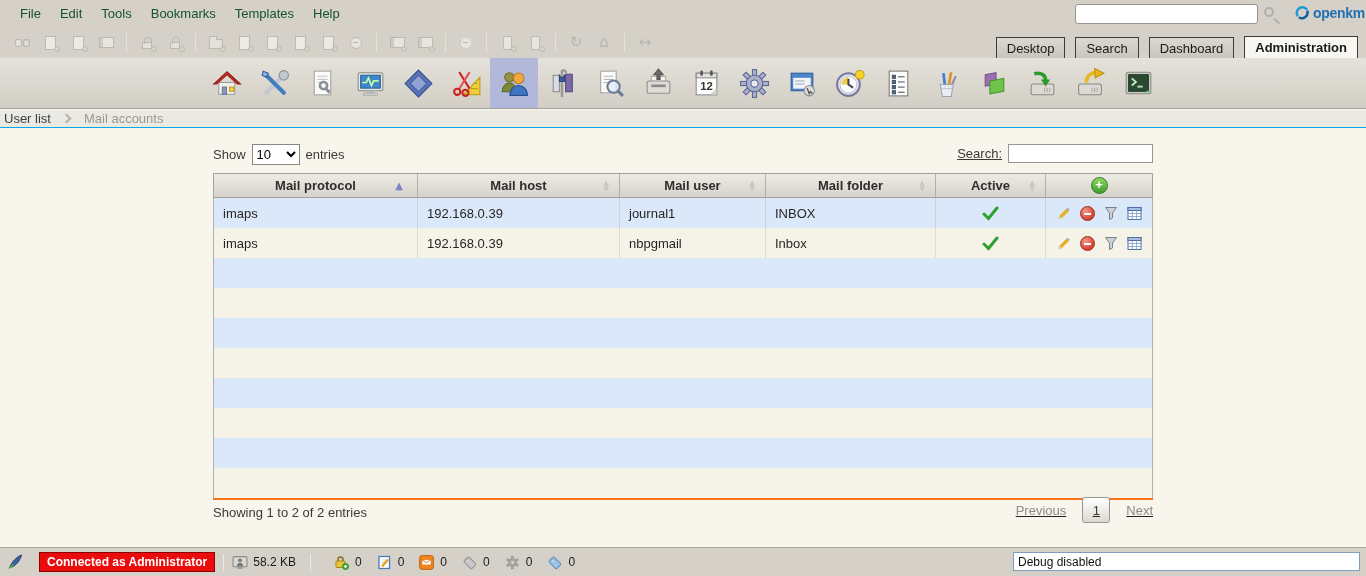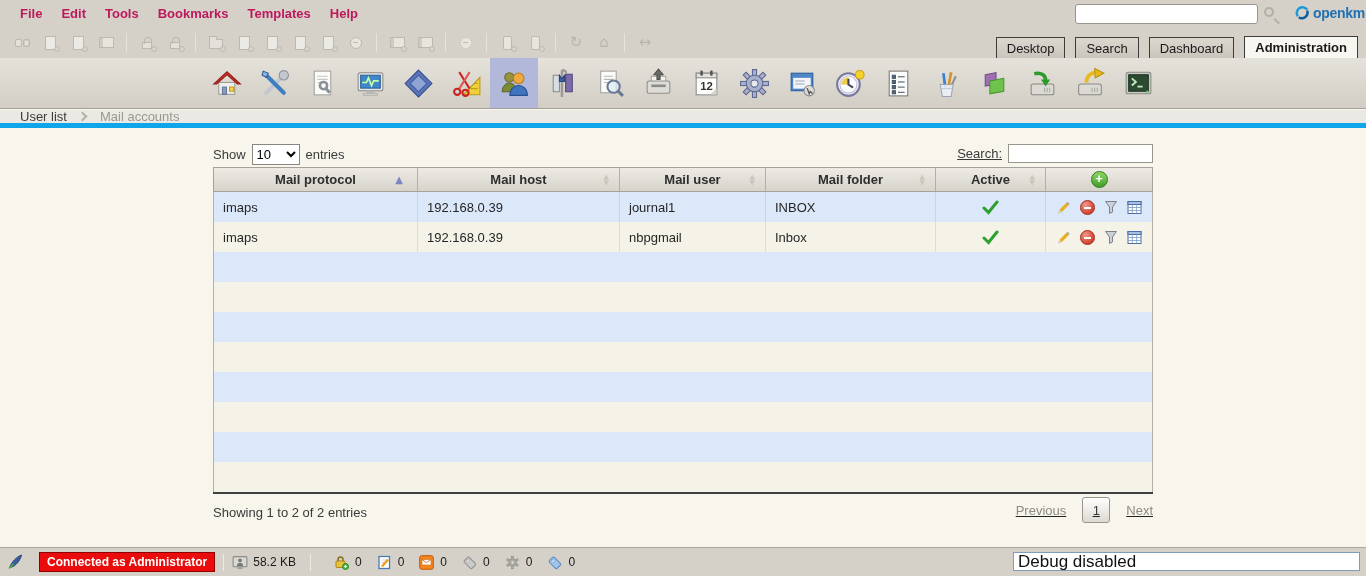--- a/index.html
+++ b/index.html
@@ -3,21 +3,21 @@
 <meta charset="utf-8">
 <style>
   * { margin:0; padding:0; box-sizing:border-box; }
   html,body { width:1366px; height:576px; }
   body { font-family:"Liberation Sans", sans-serif; font-size:13px; color:#222;
          background:#f8f6ec; position:relative; overflow:hidden; }
 
   
   .menubar { position:absolute; left:0; top:0; width:1366px; height:27px;
              background:#d5d1c9; display:flex; align-items:center; padding-left:20px; }
-  .menu-item { margin-right:19px; color:#be185d; cursor:default;font-weight:bold; }
+  .menu-item { margin-right:19px; color:#14532d; cursor:default; }
   .top-search { position:absolute; left:1075px; top:4px; width:183px; height:20px;
                 border:1px solid #9a968e; border-radius:3px; background:#fff; padding:0 5px;
                 font-family:"Liberation Sans",sans-serif; font-size:12px; }
   .mag { position:absolute; left:1264px; top:7px; width:10px; height:10px;
          border:2px solid #b3afa7; border-radius:50%; }
   .mag:after { content:""; position:absolute; left:9px; top:9px; width:7px; height:2px;
                background:#b3afa7; transform:rotate(45deg); transform-origin:0 0; }
   .logo { position:absolute; left:1295px; top:5px; display:flex; align-items:center; gap:3px; }
   .logo-text { font-weight:bold; color:#2271b3; font-size:14px; letter-spacing:-.3px; }
 
@@ -48,37 +48,37 @@
   .tab.active { background:#f7f6f1; font-weight:bold; height:22px; }
 
   .adminbar { position:absolute; left:0; top:58px; width:1366px; height:51px;
               background:linear-gradient(#e5e2db,#d2cec5); border-bottom:1px solid #a5a199;
               display:flex; align-items:stretch; padding-left:202px; }
   .ai-wrap { width:48px; display:flex; align-items:center; justify-content:center; }
   .ai-wrap.selected { background:#b2b8d9; }
   .ai-wrap svg { width:33px; height:33px; }
 
   .breadcrumbbar { position:absolute; left:0; top:110px; width:1366px; height:18px;
-                   background:#ebe9e3; border-bottom:5px solid #0ea5e9; display:flex; align-items:center; padding-left:20px; }
+                   background:#ebe9e3; border-bottom:1px solid #0ea5e9; display:flex; align-items:center; padding-left:4px; }
   .bc-current { color:#3c3c3c; }
   .bc-chev { width:7px; height:7px; border-top:2px solid #b5b1a9; border-right:2px solid #b5b1a9;
              transform:rotate(45deg); margin:0 14px 0 12px; }
   .bc-next { color:#9b9892; }
 
   
   .content { position:absolute; left:0; top:132px; width:1366px; height:415px; background:#f8f6ec; }
   .controls { position:absolute; left:213px; top:12px; width:940px; height:24px; }
   .show-group { position:absolute; left:0; top:0; display:flex; align-items:center; gap:6px; color:#3a3a3a; }
   .len-select { width:48px; height:21px; border:1px solid #8a8781; background:#fff;
                 font-family:"Liberation Sans",sans-serif; font-size:13px; }
   .search-group { position:absolute; right:0; top:0; display:flex; align-items:center; gap:6px; color:#3a3a3a;text-decoration:underline; }
   .tbl-search { width:145px; height:19px; border:1px solid #9a968e; background:#fff; padding:0 4px;
                 font-family:"Liberation Sans",sans-serif; font-size:12px; }
 
-  .dtable { position:absolute; left:213px; top:35px; width:940px; border-bottom:2px solid #404040; }
+  .dtable { position:absolute; left:213px; top:41px; width:940px; border-bottom:2px solid #f97316; }
   .thead { display:flex; height:25px; background:linear-gradient(#edebe4,#d6d3cb);
            border:1px solid #a6a29a; }
   .th { display:flex; align-items:center; justify-content:center; gap:5px; position:relative;
         border-right:1px solid #b3afa7; font-weight:bold; color:#2e2e2e; cursor:pointer; }
   .th:last-child { border-right:none; }
   .sort-asc { color:#7d84c8; font-size:10px; line-height:1; position:absolute; right:14px;
               font-family:"DejaVu Sans",sans-serif; }
   .sort-both { position:absolute; right:10px; display:flex; flex-direction:column; color:#c9c6bd;
                font-size:7px; line-height:6px; font-family:"DejaVu Sans",sans-serif; }
   .c1{width:204px}.c2{width:202px}.c3{width:146px}.c4{width:170px}.c5{width:110px}.c6{width:106px}
@@ -108,21 +108,21 @@
   
   .statusbar { position:absolute; left:0; top:547px; width:1366px; height:29px; background:#d5d1c9;
                border-top:1px solid #aba79f; display:flex; align-items:center; padding-left:6px; }
   .conn-badge { margin-left:14px; background:#ea0c0c; border:1px solid #8f0000; color:#fff;
                 font-weight:bold; font-size:12px; padding:2px 7px; }
   .ssep { width:1px; height:17px; background:#a8a49c; border-right:1px solid #eceae4; margin:0 8px; }
   .kb { font-size:12px; color:#1a1a1a; margin-left:5px; }
   .counter { display:flex; align-items:center; gap:6px; margin-left:15px; }
   .counter .cnt { font-size:12px; color:#1a1a1a; }
   .debug-box { position:absolute; left:1013px; top:4px; width:347px; height:19px; background:#fff;
-               border:1px solid #7f9db9; font-size:17px; padding:2px 4px; color:#111;
+               border:1px solid #7f9db9; font-size:12px; padding:2px 4px; color:#111;
                font-family:"Liberation Sans",sans-serif; }
 </style>
 </head>
 <body>
 
 <div class="menubar">
   <span class="menu-item">File</span>
   <span class="menu-item">Edit</span>
   <span class="menu-item">Tools</span>
   <span class="menu-item">Bookmarks</span>

